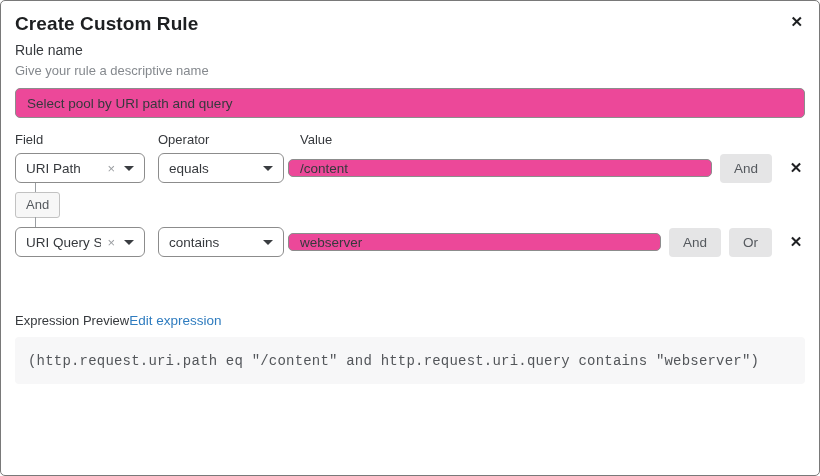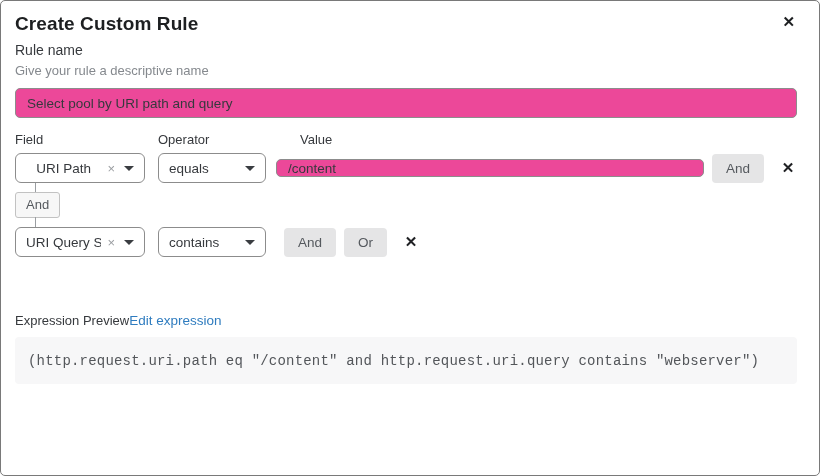--- a/index.html
+++ b/index.html
@@ -7,21 +7,21 @@
   body {
     width:820px; height:476px;
     font-family:"Liberation Sans","DejaVu Sans",sans-serif;
     color:#36393d;
   }
   .modal {
     width:820px; height:476px;
     background:#fff;
     border:1px solid #797979;
     border-radius:5px;
-    padding:11px 22px 0 14px;
+    padding:11px 14px 0 14px;
     overflow:hidden;
   }
 
   
   .modal-header { display:flex; align-items:flex-start; justify-content:space-between; }
   .modal-title { font-size:19px; font-weight:700; color:#1d1f21; line-height:23px; letter-spacing:.1px; }
   .close-btn {
     background:none; border:none; cursor:pointer;
     font-size:15px; font-weight:700; color:#1d1f21;
     line-height:18px; padding:0 2px; margin-top:1px;
@@ -45,22 +45,22 @@
   .col-label-field    { width:143px; }
   .col-label-operator { width:142px; }
   .col-label-value    { flex:1; }
 
   .cond-row { display:flex; align-items:center; margin-top:6px; height:30px; }
   .select-box {
     height:30px; border:1px solid #8c8c8c; border-radius:6px;
     background:#fff; display:flex; align-items:center;
     padding:0 10px; cursor:pointer; font-size:13.5px; color:#36393d;
   }
-  .field-select { width:130px; margin-right:13px;text-align:center; }
-  .op-select    { width:108px; margin-right:10px; }
+  .field-select { width:130px; margin-right:13px; }
+  .op-select    { width:126px; margin-right:4px; }
   .select-label { flex:1; white-space:nowrap; overflow:hidden; }
   .clear-x { font-size:13px; color:#9a9da1; margin:0 9px 0 6px; line-height:1; }
   .caret {
     width:0; height:0; flex:none;
     border-left:5px solid transparent; border-right:5px solid transparent;
     border-top:5px solid #3a3d41;
   }
   .value-input { flex:1; height:18px; }
   .logic-btn {
     margin-left:8px; height:29px; padding:0 14px;
@@ -143,20 +143,21 @@
   <div class="cond-row" style="margin-top:0;">
     <div class="select-box field-select">
       <span class="select-label">URI Query St...</span>
       <span class="clear-x">×</span>
       <span class="caret"></span>
     </div>
     <div class="select-box op-select">
       <span class="select-label">contains</span>
       <span class="caret"></span>
     </div>
+    <input class="text-input value-input" type="text" value="webserver" style="">
     <button class="logic-btn">And</button>
     <button class="logic-btn">Or</button>
     <button class="row-remove-btn">✕</button>
   </div>
 
   <div class="expr-header">
     <div class="expr-label">Expression Preview</div>
     <a class="edit-expr-link">Edit expression</a>
   </div>
   <div class="code-block">

